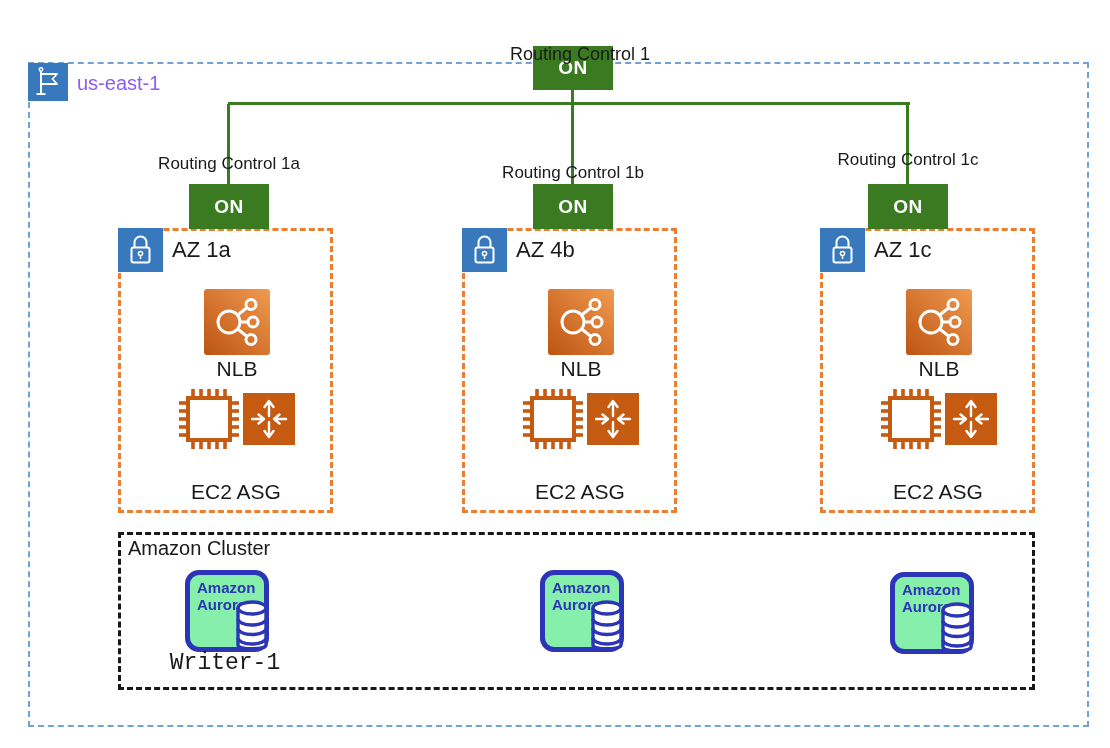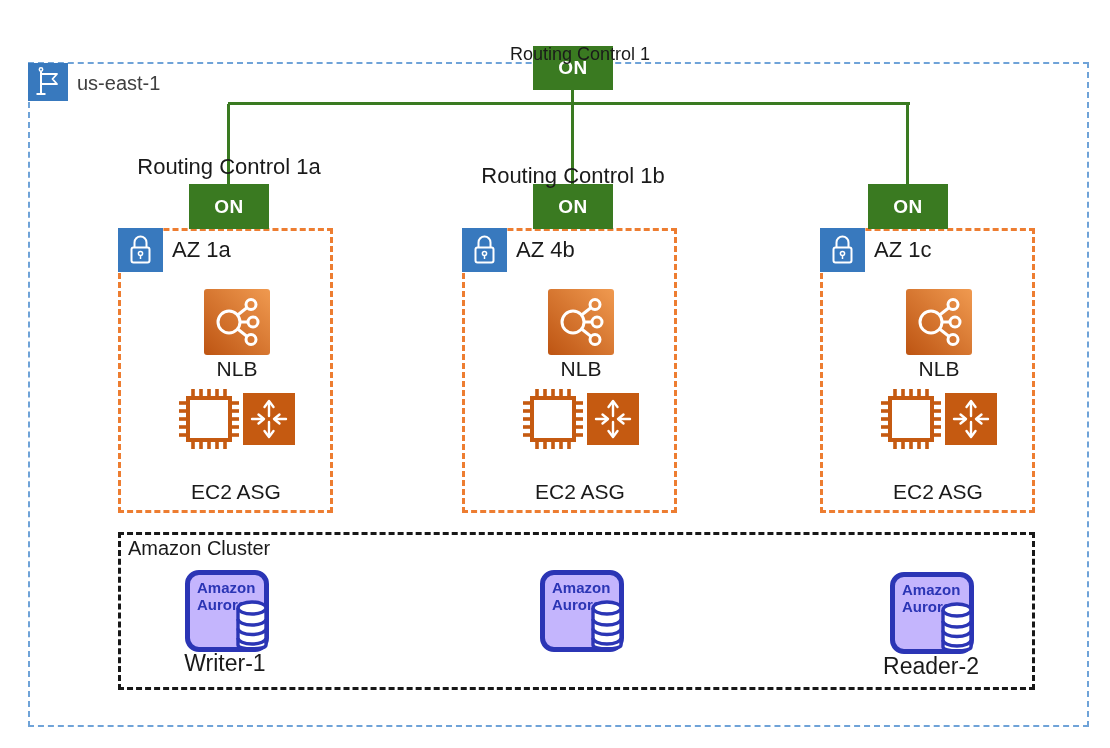--- a/index.html
+++ b/index.html
@@ -5,53 +5,53 @@
   html,body{margin:0;padding:0;background:#fff;}
   #canvas{
     position:relative;width:1110px;height:748px;background:#fff;overflow:hidden;
     font-family:"Liberation Sans","DejaVu Sans",sans-serif;color:#1a1a1a;
   }
   .abs{position:absolute;}
   .lbl{position:absolute;text-align:center;white-space:nowrap;color:#1a1a1a;}
   
   .region-border{left:28px;top:62px;width:1057px;height:661px;border:2px dashed #6FA3D8;z-index:1;}
   .flag-box{left:28px;top:63px;width:40px;height:38px;background:#3879BE;z-index:3;}
-  .region-label{left:77px;top:72px;font-size:20px;color:#404040;z-index:3;white-space:nowrap;}
+  .region-label{left:77px;top:72px;font-size:20px;color:#8b5cf6;z-index:3;white-space:nowrap;}
   
   .gline{background:#3A7A21;z-index:2;}
   
   .on-box{
     width:80px;height:45px;background:#3A7A21;color:#fff;display:flex;align-items:center;justify-content:center;
     font-size:19px;font-weight:bold;z-index:4;letter-spacing:.5px;
   }
   
-  .rc-label{width:250px;font-size:22px;z-index:5;}
+  .rc-label{width:250px;font-size:17px;z-index:5;}
   
   .az-box{top:228px;width:215px;height:285px;border:3px dashed #ED7D31;box-sizing:border-box;z-index:2;}
   .lock-box{width:45px;height:44px;background:#3879BE;z-index:4;top:228px;}
   .az-label{top:237px;font-size:22px;z-index:5;text-align:center;}
   
   .nlb-icon{top:289px;width:66px;height:66px;background:linear-gradient(45deg,#BD5412,#F09A50);border-radius:3px;z-index:4;}
   .nlb-label{top:357px;width:80px;font-size:21px;z-index:5;}
   
   .chip-icon{top:386px;width:66px;height:66px;z-index:4;}
   .asg-icon{top:393px;width:52px;height:52px;background:#C55A11;z-index:4;}
   .ec2-label{top:452px;width:140px;font-size:21px;z-index:5;margin-top:28px;}
   
   .aurora-box{left:118px;top:532px;width:917px;height:158px;border:3px dashed #181818;box-sizing:border-box;z-index:2;}
   .aurora-title{left:128px;top:537px;font-size:20px;z-index:5;text-align:left;}
   .aurora-icon{
     width:84px;height:82px;border:5px solid #2B35B5;border-radius:14px;box-sizing:border-box;
-    background:#c4b5fd;z-index:4;
+    background:#86efac;z-index:4;
   }
   .aurora-icon .aur-txt{
     position:absolute;left:7px;top:5px;font-size:15px;line-height:1.12;font-weight:bold;color:#2B35B5;
   }
   .aurora-icon svg.cyl{position:absolute;right:-8px;bottom:-9px;z-index:5;}
-  .aurora-node-label{width:170px;font-size:23px;z-index:5;}
+  .aurora-node-label{width:170px;font-size:23px;z-index:5;font-family:Liberation Mono, monospace;}
 </style>
 </head>
 <body>
 
 <div id="canvas">
 
   <div class="lbl rc-label" style="left:430px;top:12px;width:300px;font-size:18px;margin-top:32px;">Routing Control 1</div>
 
   <div class="abs region-border"></div>
   <div class="abs flag-box">
@@ -69,20 +69,21 @@
   <div class="abs gline" style="left:227px;top:104px;width:3px;height:80px;"></div>
   <div class="abs gline" style="left:571px;top:104px;width:3px;height:80px;"></div>
   <div class="abs gline" style="left:906px;top:104px;width:3px;height:80px;"></div>
 
   <div class="abs on-box" style="left:533px;top:46px;height:44px;">
     <span>ON</span>
   </div>
 
   <div class="lbl rc-label" style="left:104px;top:154px;">Routing Control 1a</div>
   <div class="lbl rc-label" style="left:448px;top:163px;">Routing Control 1b</div>
+  <div class="lbl rc-label" style="left:783px;top:150px;">Routing Control 1c</div>
 
   <div class="abs on-box" style="left:189px;top:184px;">
     <span>ON</span>
   </div>
   <div class="abs on-box" style="left:533px;top:184px;">
     <span>ON</span>
   </div>
   <div class="abs on-box" style="left:868px;top:184px;">
     <span>ON</span>
   </div>
@@ -324,15 +325,14 @@
         <div>Aurora</div>
     </div>
     <svg class="cyl" width="40" height="58" viewBox="0 0 40 58">
       <path d="M6,10 V47 C6,52 34,52 34,47 V10" fill="#fff" stroke="#2B35B5" stroke-width="3.4"></path>
       <ellipse cx="20" cy="10" rx="14" ry="6" fill="#fff" stroke="#2B35B5" stroke-width="3.4"></ellipse>
       <path d="M6,21 A14,6 0 0 0 34,21" fill="none" stroke="#2B35B5" stroke-width="3.4"></path>
       <path d="M6,30.5 A14,6 0 0 0 34,30.5" fill="none" stroke="#2B35B5" stroke-width="3.4"></path>
       <path d="M6,40 A14,6 0 0 0 34,40" fill="none" stroke="#2B35B5" stroke-width="3.4"></path>
     </svg>
   </div>
-  <div class="lbl aurora-node-label" style="left:846px;top:653px;">Reader-2</div>
 
 </div>
 
 </body></html>

